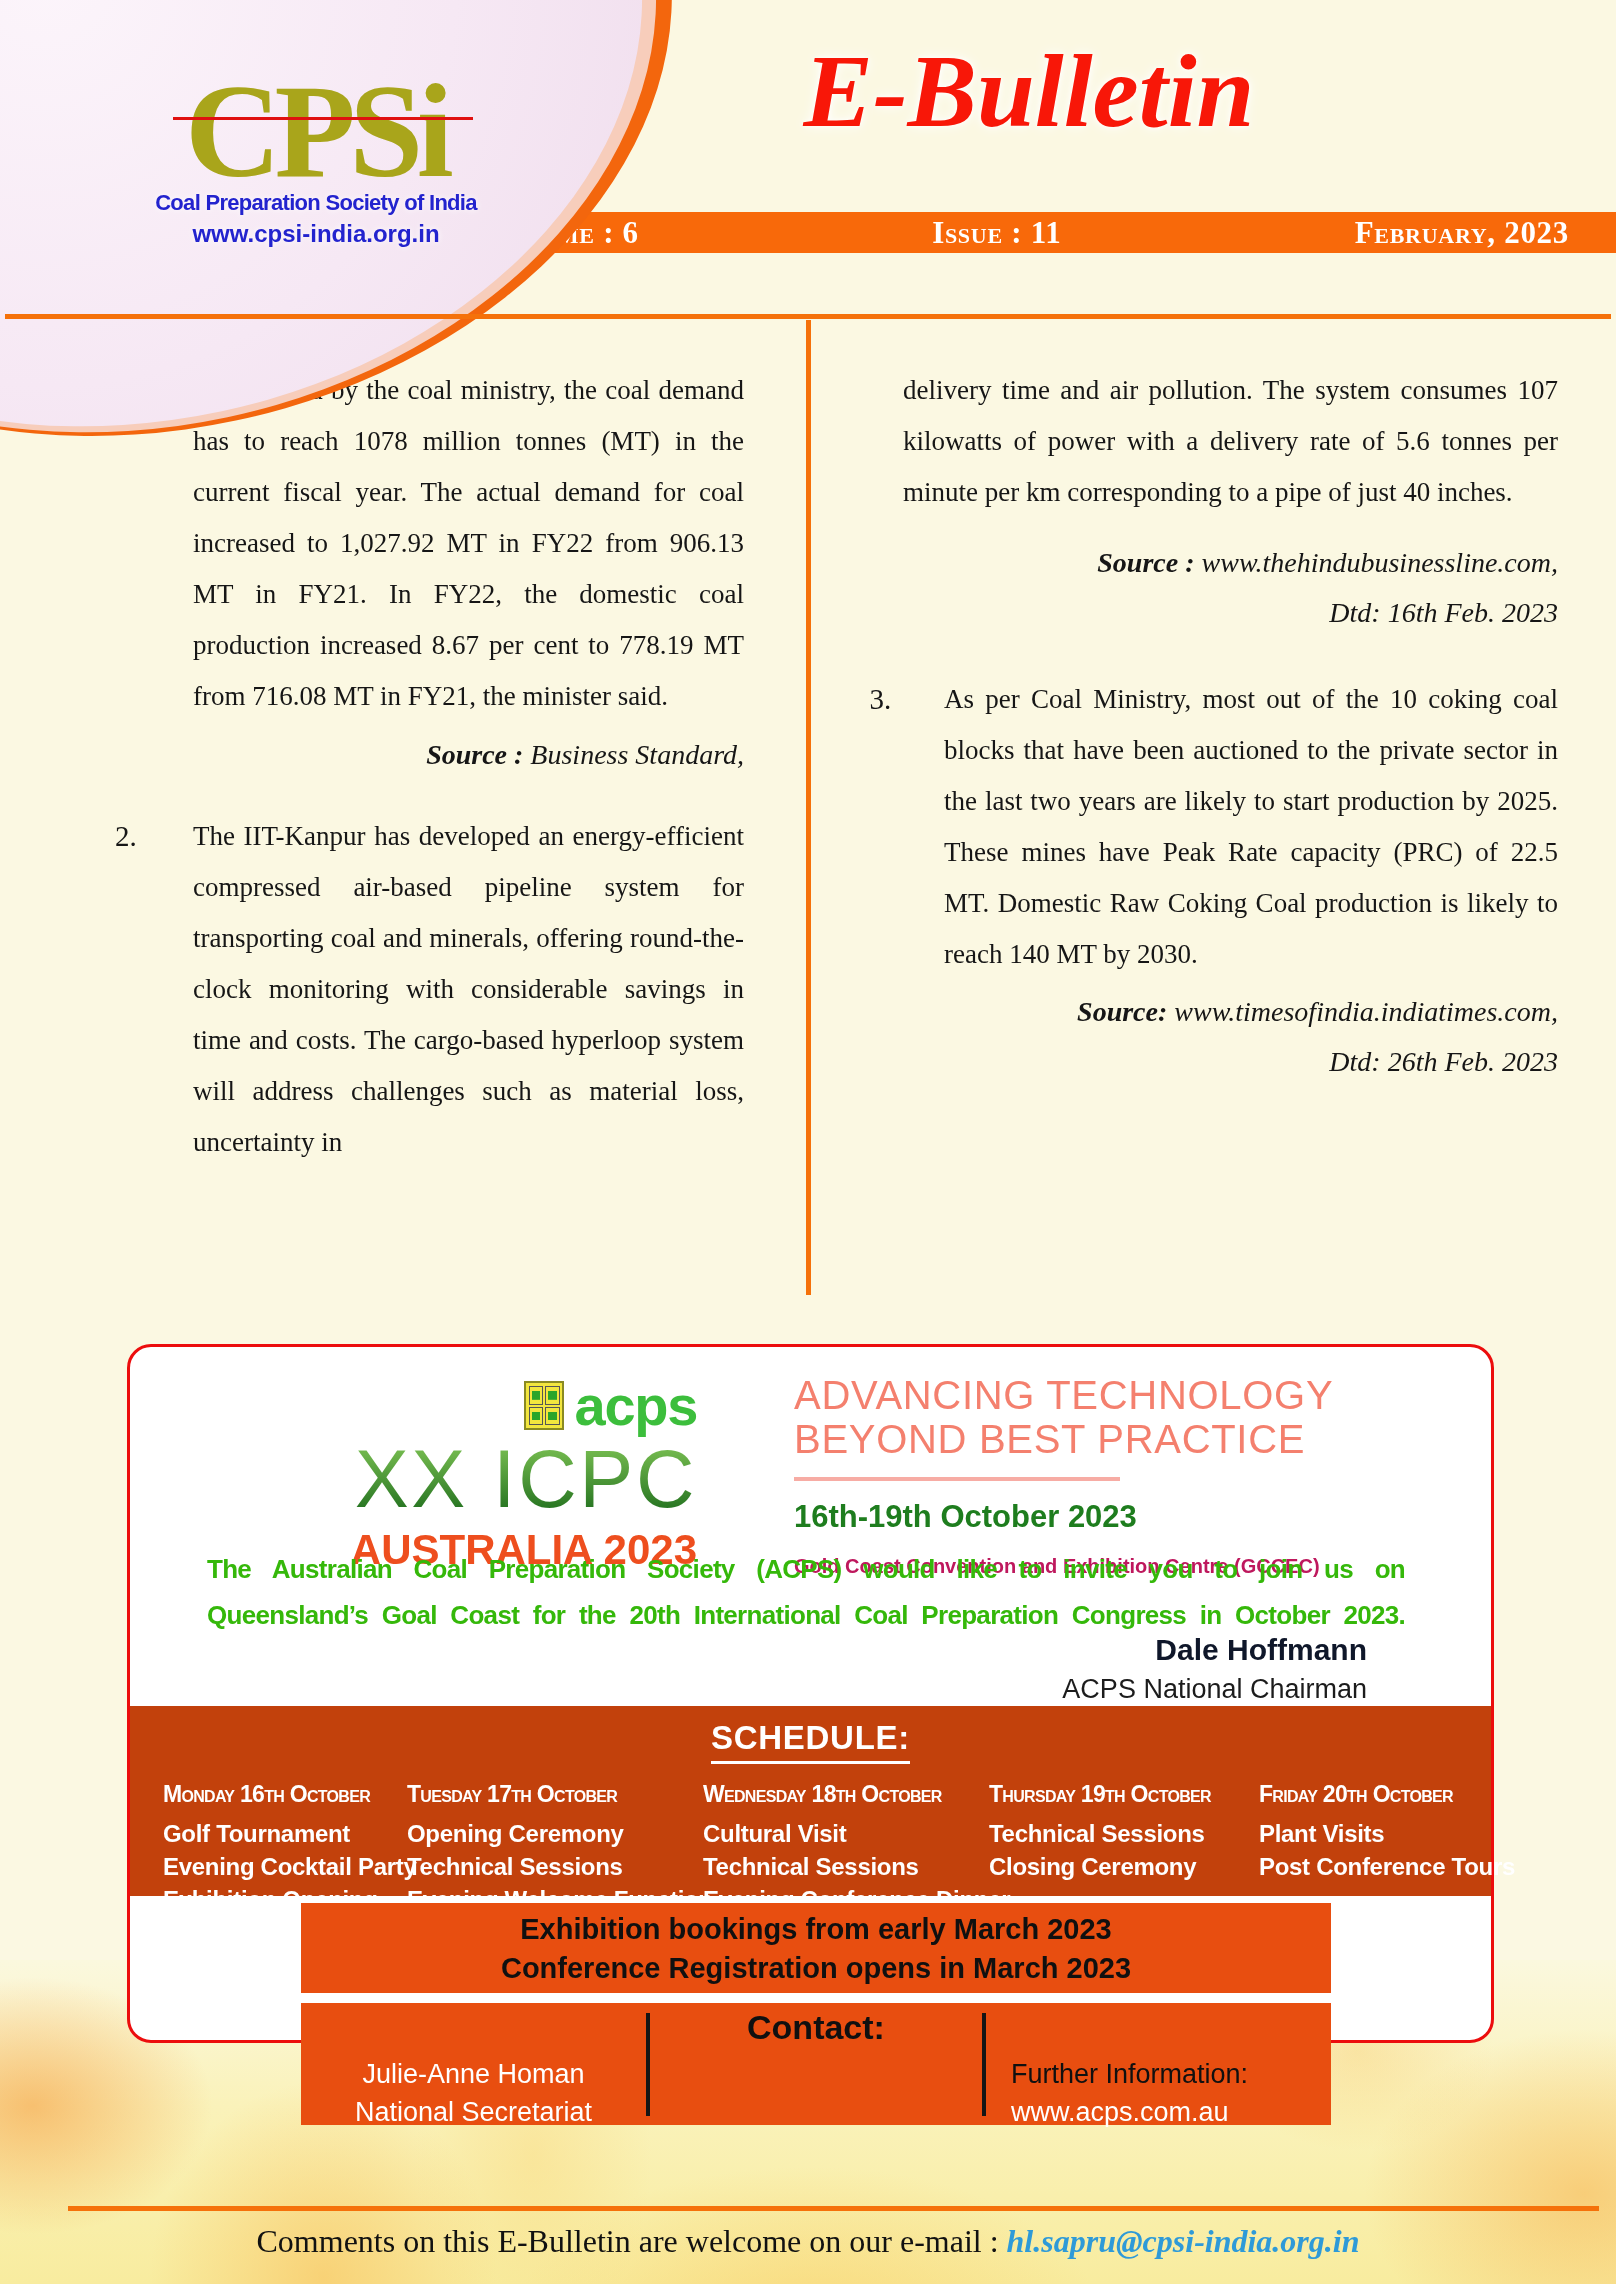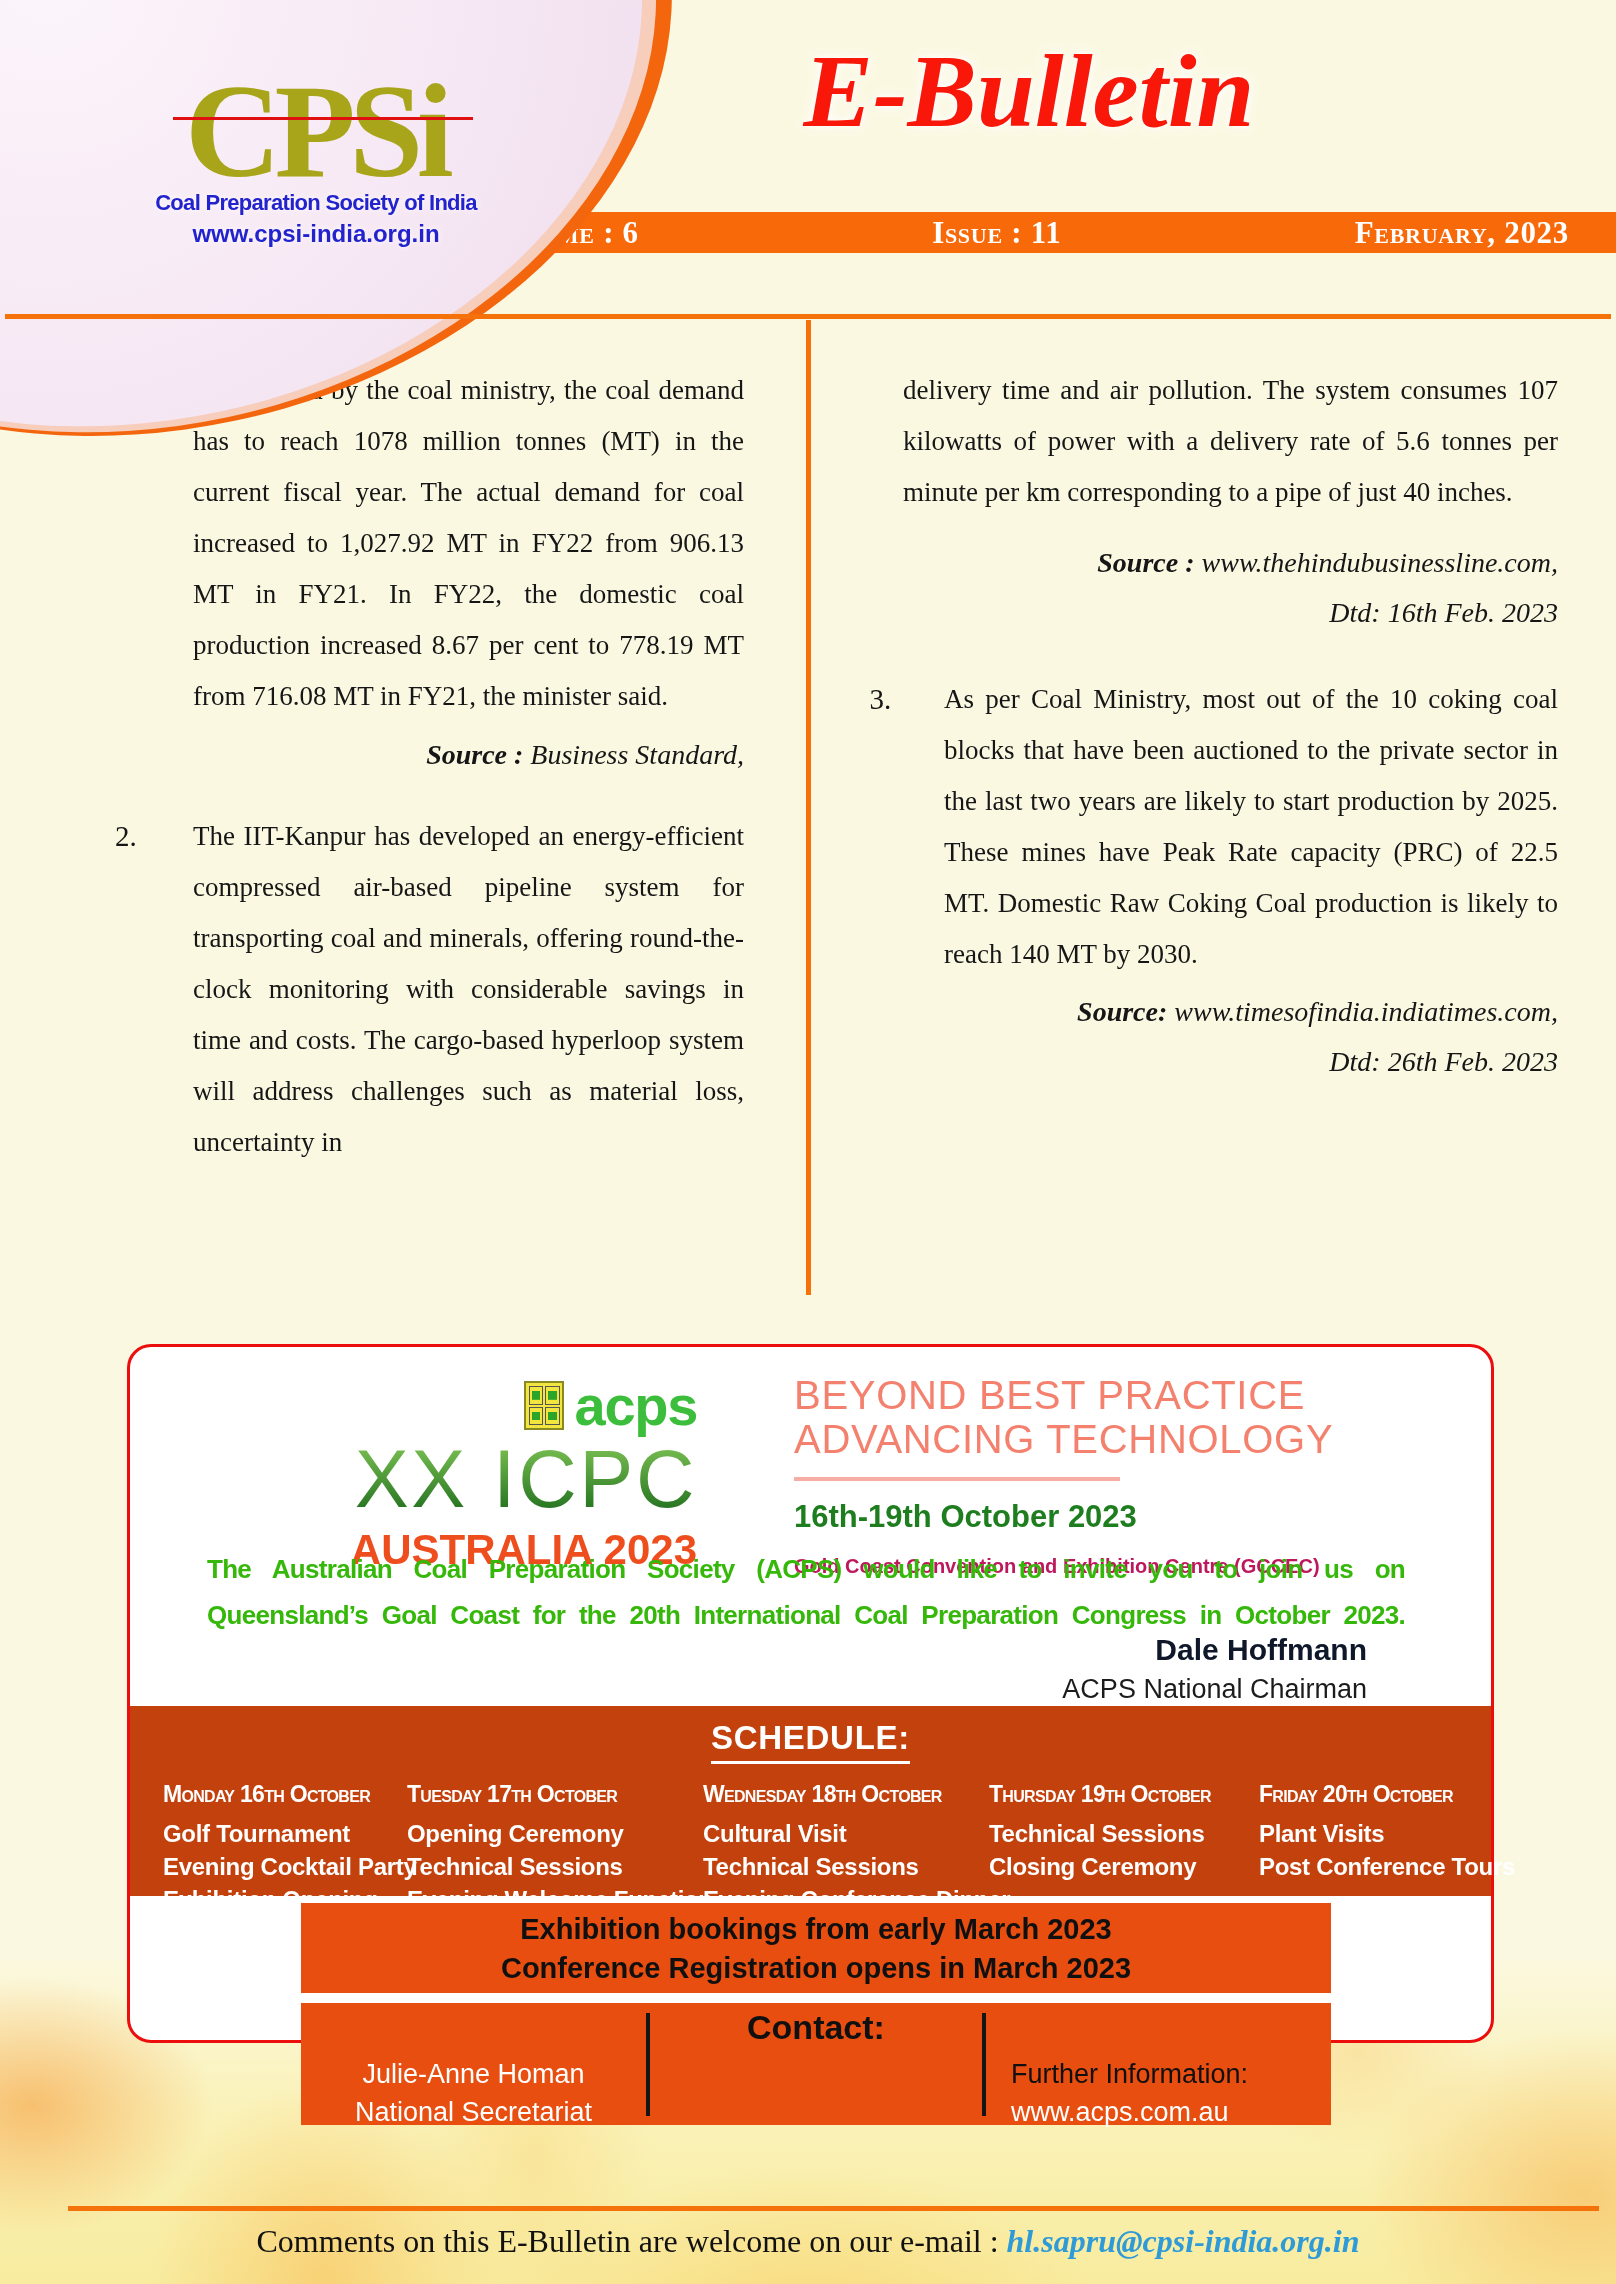--- a/index.html
+++ b/index.html
@@ -208,22 +208,22 @@
             <i></i>
             <i></i>
           </span>
         <span class="acps-word">acps</span>
       </div>
       <div class="icpc-title">XX ICPC</div>
       <div class="icpc-sub">AUSTRALIA 2023</div>
     </div>
 
     <div class="tag-block">
+      <div class="tag1">ADVANCING TECHNOLOGY</div>
       <div class="tag1">BEYOND BEST PRACTICE</div>
-      <div class="tag1">ADVANCING TECHNOLOGY</div>
       <div class="tag-rule"></div>
       <div class="dates">16th-19th October 2023</div>
       <div class="venue">Gold Coast Convention and Exhibition Centre (GCCEC)</div>
     </div>
 
     <div class="invite">
       <div class="inv-line">The Australian Coal Preparation Society (ACPS) would like to invite you to join us on</div>
       <div class="inv-line">Queensland’s Goal Coast for the 20th International Coal Preparation Congress in October 2023.</div>
     </div>
 

